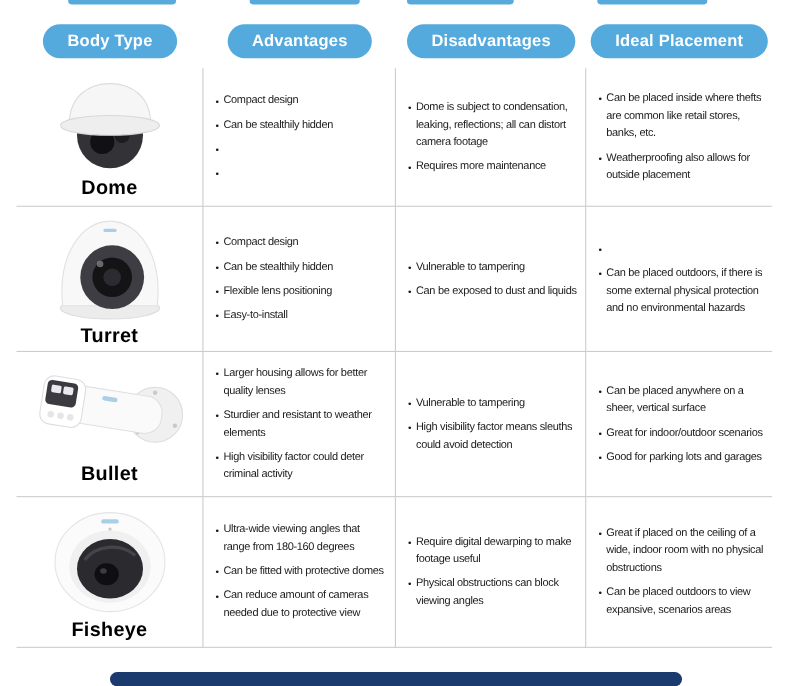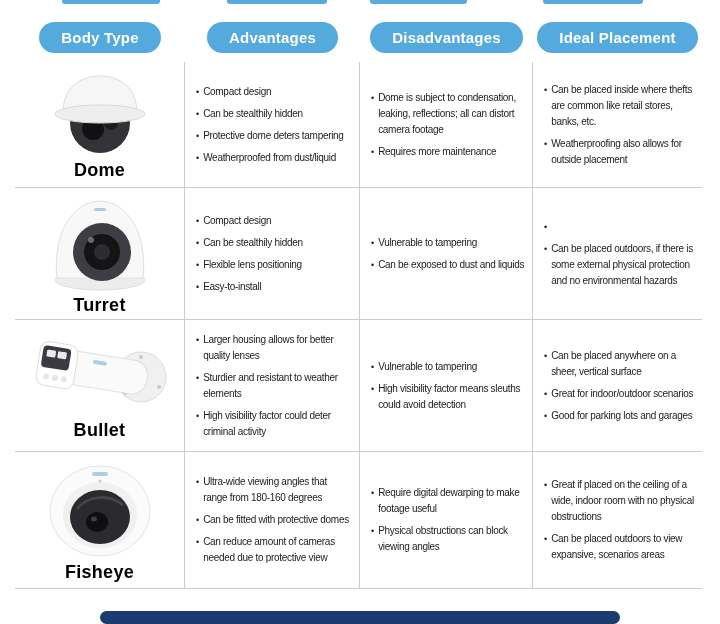--- a/index.html
+++ b/index.html
@@ -73,25 +73,23 @@
         <div class="li">
           <span class="marker">•</span>
           <span class="li-text">Compact design</span>
         </div>
         <div class="li">
           <span class="marker">•</span>
           <span class="li-text">Can be stealthily hidden</span>
         </div>
         <div class="li">
           <span class="marker">•</span>
-          <span class="li-text">Protective dome deters tampering</span>
-        </div>
-        <div class="li">
-          <span class="marker">•</span>
-          <span class="li-text">Weatherproofed from dust/liquid</span>
+        </div>
+        <div class="li">
+          <span class="marker">•</span>
         </div>
       </div>
     <div class="cell vline list-cell">
         <div class="li">
           <span class="marker">•</span>
           <span class="li-text">Dome is subject to condensation, leaking, reflections; all can distort camera footage</span>
         </div>
         <div class="li">
           <span class="marker">•</span>
           <span class="li-text">Requires more maintenance</span>

